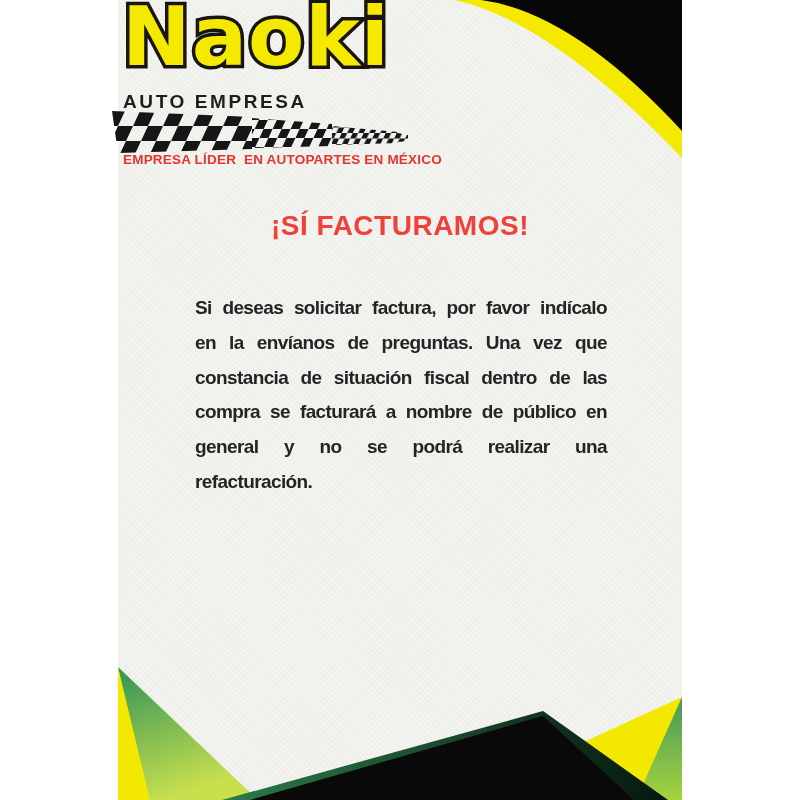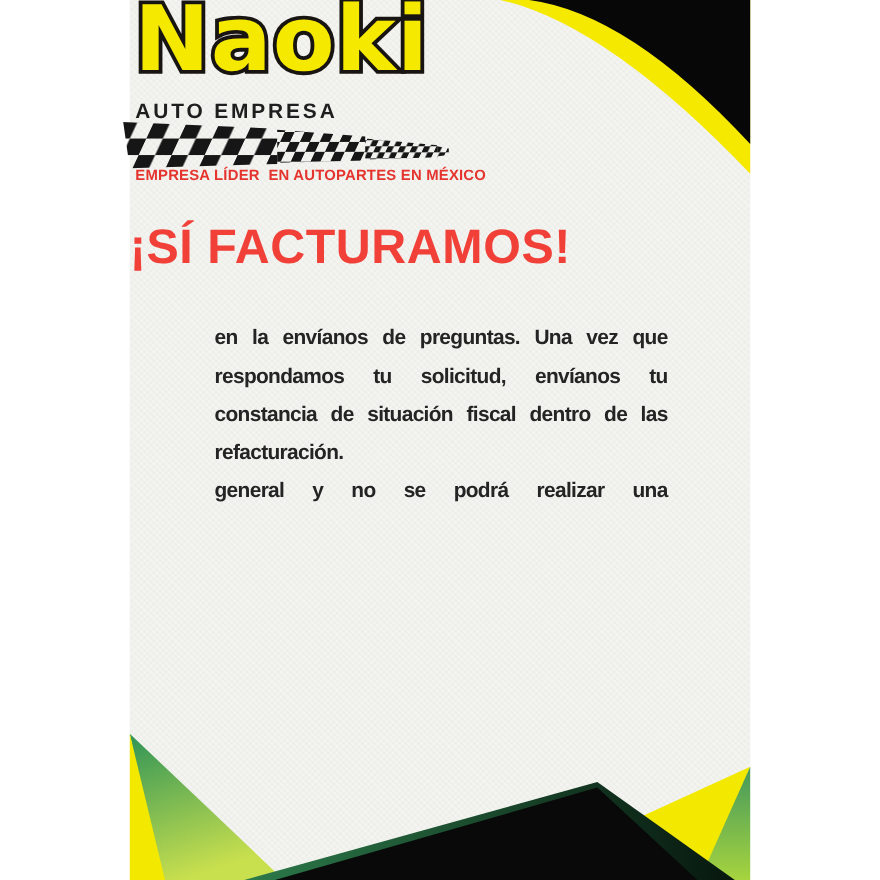--- a/index.html
+++ b/index.html
@@ -33,22 +33,22 @@
   }
   .flag { position:absolute; left:-8px; top:111px; }
   .tagline {
     position:absolute; left:5px; top:152px;
     font-size:13.5px; font-weight:800; letter-spacing:.2px; color:#e5342e;
     white-space:pre;
   }
 
   
   .heading {
-    position:absolute; left:0; right:0; top:200px; text-align:left;
-    font-size:44px; font-weight:800; letter-spacing:.5px; color:#f04038;
+    position:absolute; left:0; right:0; top:210px; text-align:center;
+    font-size:28px; font-weight:800; letter-spacing:.5px; color:#f04038;
   }
   .para {
     position:absolute; left:77px; top:291px; width:412px;
     font-size:19px; font-weight:700; color:#242424; letter-spacing:-.6px;
   }
   .para-line {
     line-height:34.8px;
     text-align:justify; text-align-last:justify;
     white-space:normal;
   }
@@ -87,25 +87,26 @@
       <path d="M142,7 L222,13 L222,35 L142,37 Z" fill="url(#chk2)"></path>
       <path d="M222,15 L288,21 L288,32 L222,34 Z" fill="url(#chk3)"></path>
       <path d="M288,22 L298,24 L298,30 L288,31 Z" fill="url(#chk3)"></path>
     </svg>
 
     <div class="tagline">EMPRESA LÍDER  EN AUTOPARTES EN MÉXICO</div>
 
     <div class="heading">¡SÍ FACTURAMOS!</div>
 
     <div class="para">
+      <div class="para-line">Si deseas solicitar factura, por favor indícalo</div>
       <div class="para-line">en la envíanos de preguntas. Una vez que</div>
-      <div class="para-line">respondamos tu solicitud, envíanos tu</div>
       <div class="para-line">constancia de situación fiscal dentro de las</div>
+      <div class="para-line">compra se facturará a nombre de público en</div>
+      <div class="para-line">general y no se podrá realizar una</div>
       <div class="para-line last">refacturación.</div>
-      <div class="para-line">general y no se podrá realizar una</div>
     </div>
 
   </div>
 
   <svg class="deco" viewBox="0 0 800 800">
     <defs>
       <linearGradient id="gLeft" x1="0" y1="0" x2="0.35" y2="1">
         <stop offset="0" stop-color="#2f9357"></stop>
         <stop offset="1" stop-color="#c9e04e"></stop>
       </linearGradient>

